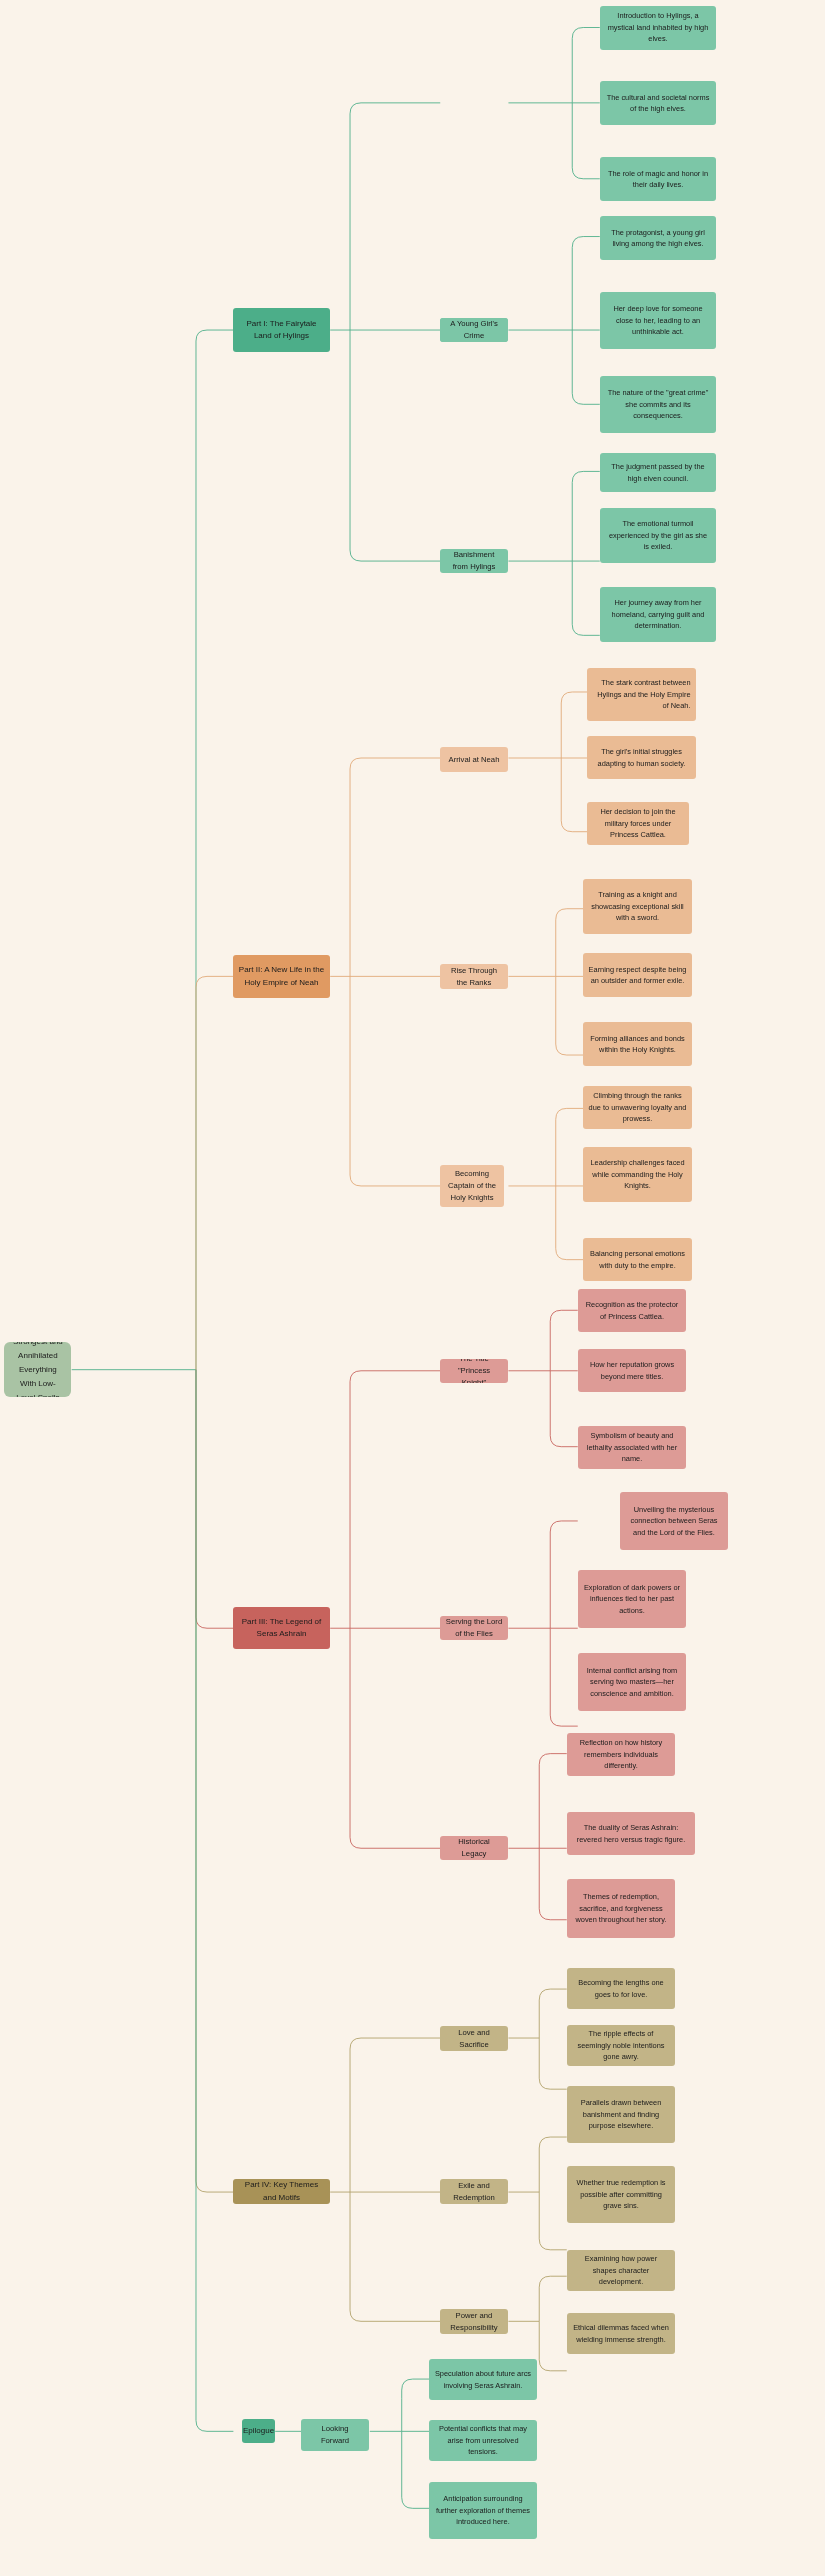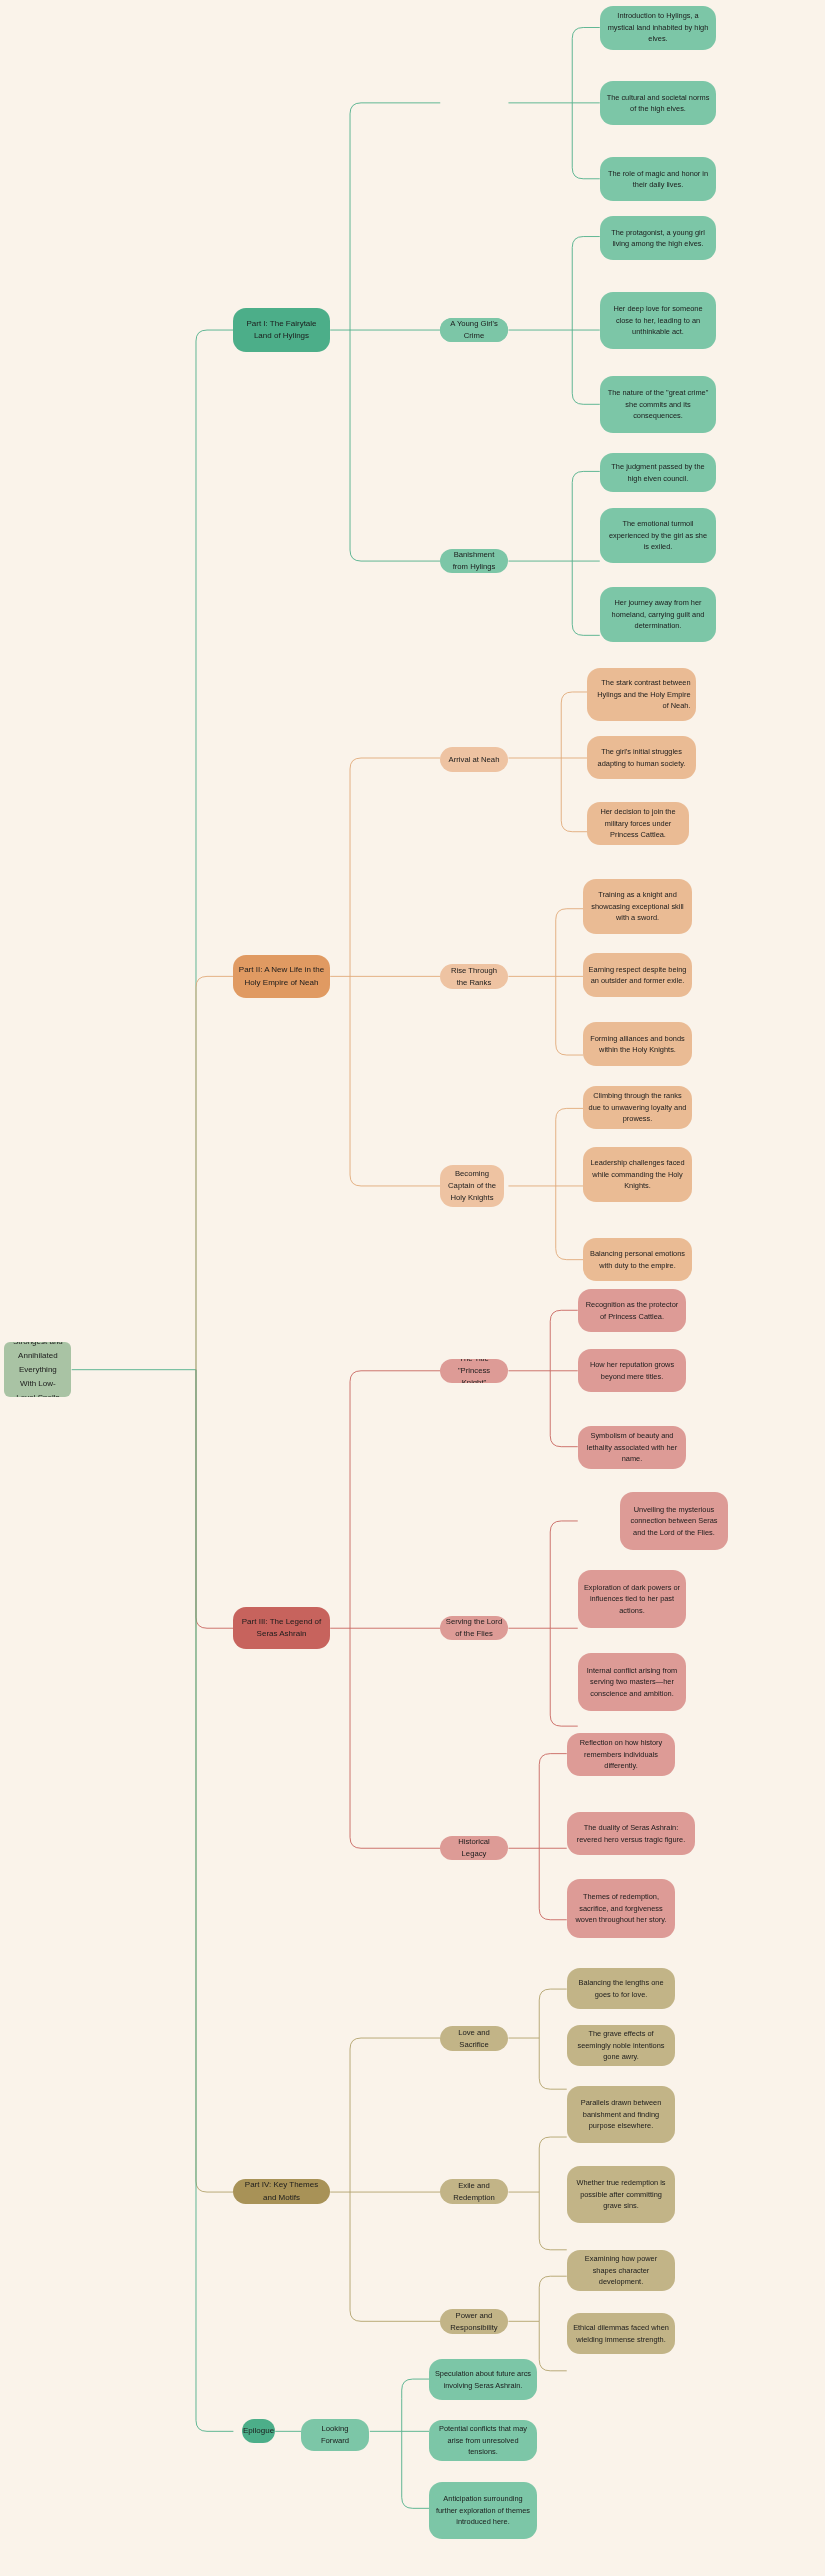--- a/index.html
+++ b/index.html
@@ -22,21 +22,21 @@
     width:826px; height:2576px;
     pointer-events:none;
   }
   .node{
     position:absolute;
     box-sizing:border-box;
     display:flex;
     align-items:center;
     justify-content:center;
     text-align:center;
-    border-radius:13px;
+    border-radius:3px;
     color:#1b1b1b;
     line-height:1.55;
     padding:3.3px 5.5px;
     overflow:hidden;
   }
   .node.root{
     border-radius:6px;
     font-size:8px;
     background:#a9c3a4;
     line-height:1.75;
@@ -213,22 +213,22 @@
   <div class="node lvl3 r-leaf" style="left:578px; top:1653px; width:108px; height:58px;">Internal conflict arising from serving two masters—her conscience and ambition.</div>
 
   <div class="node lvl2 r-sub" style="left:440px; top:1836px; width:68px; height:24px;">Historical Legacy</div>
   <div class="node lvl3 r-leaf" style="left:567px; top:1733px; width:108px; height:43px;">Reflection on how history remembers individuals differently.</div>
   <div class="node lvl3 r-leaf" style="left:567px; top:1812px; width:128px; height:43px;">The duality of Seras Ashrain: revered hero versus tragic figure.</div>
   <div class="node lvl3 r-leaf" style="left:567px; top:1879px; width:108px; height:59px;">Themes of redemption, sacrifice, and forgiveness woven throughout her story.</div>
 
   <div class="node lvl1 k-main" style="left:233px; top:2179px; width:97px; height:25px;">Part IV: Key Themes and Motifs</div>
 
   <div class="node lvl2 k-sub" style="left:440px; top:2026px; width:68px; height:25px;">Love and Sacrifice</div>
-  <div class="node lvl3 k-leaf" style="left:567px; top:1968px; width:108px; height:41px;">Balancing the lengths one goes to for love.</div>
-  <div class="node lvl3 k-leaf" style="left:567px; top:2025px; width:108px; height:41px;">The grave effects of seemingly noble intentions gone awry.</div>
+  <div class="node lvl3 k-leaf" style="left:567px; top:1968px; width:108px; height:41px;">Becoming the lengths one goes to for love.</div>
+  <div class="node lvl3 k-leaf" style="left:567px; top:2025px; width:108px; height:41px;">The ripple effects of seemingly noble intentions gone awry.</div>
 
   <div class="node lvl2 k-sub" style="left:440px; top:2179px; width:68px; height:25px;">Exile and Redemption</div>
   <div class="node lvl3 k-leaf" style="left:567px; top:2086px; width:108px; height:57px;">Parallels drawn between banishment and finding purpose elsewhere.</div>
   <div class="node lvl3 k-leaf" style="left:567px; top:2166px; width:108px; height:57px;">Whether true redemption is possible after committing grave sins.</div>
 
   <div class="node lvl2 k-sub" style="left:440px; top:2309px; width:68px; height:25px;">Power and Responsibility</div>
   <div class="node lvl3 k-leaf" style="left:567px; top:2250px; width:108px; height:41px;">Examining how power shapes character development.</div>
   <div class="node lvl3 k-leaf" style="left:567px; top:2313px; width:108px; height:41px;">Ethical dilemmas faced when wielding immense strength.</div>
 
   <div class="node lvl1 g-main" style="left:242px; top:2419px; width:33px; height:24px;">Epilogue</div>

